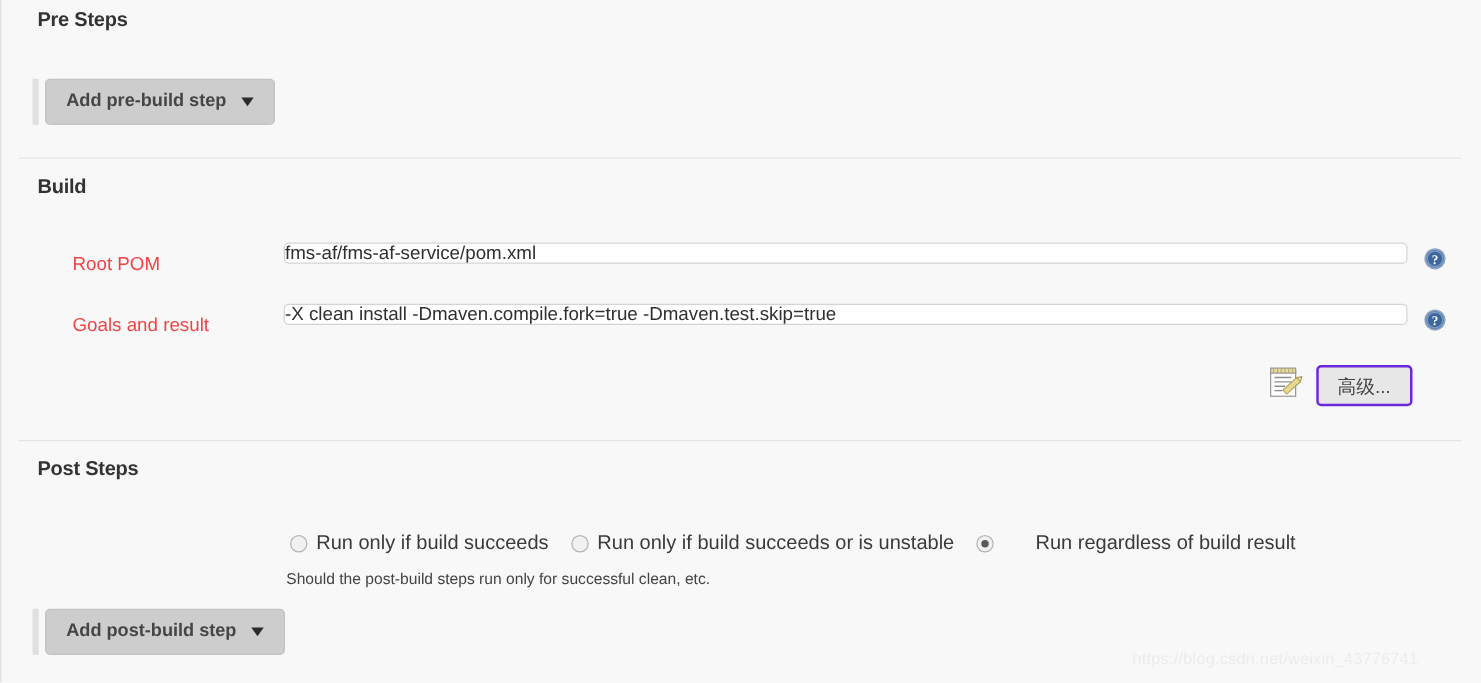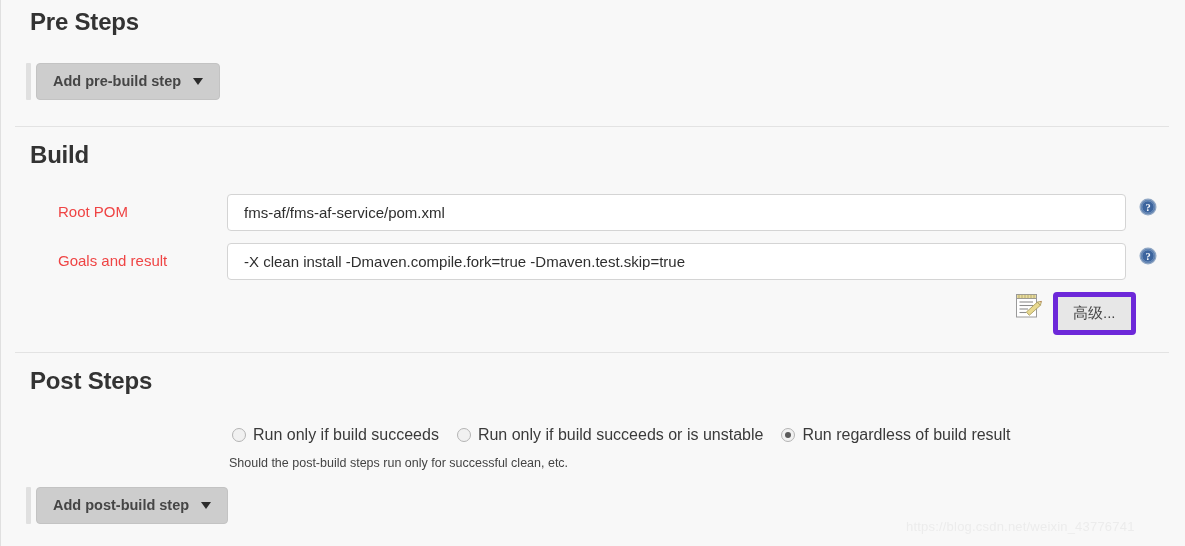--- a/index.html
+++ b/index.html
@@ -34,21 +34,21 @@
   }
   .section-divider {
     position: absolute;
     left: 14px;
     width: 1154px;
     height: 1px;
     background: #e3e3e3;
   }
   .section-title {
     position: absolute;
-    font-size: 24px;
+    font-size: 16px;
     font-weight: bold;
     color: #333333;
     letter-spacing: -0.2px;
     white-space: nowrap;
   }
 
   
   .btn-wrap {
     position: absolute;
     display: flex;
@@ -82,25 +82,25 @@
     width: 0; height: 0;
     border-left: 5.5px solid transparent;
     border-right: 5.5px solid transparent;
     border-top: 7px solid #2b2b2b;
     display: inline-block;
   }
 
   .advanced-btn {
     position: absolute;
     background: #e7e7e7;
-    border: 5px solid #6d28d9;
+    border: 2px solid #6d28d9;
     border-radius: 4px;
     color: #444444;
     font-size: 15px;
-    height: 43px;
+    height: 33px;
     line-height: 31px;
     padding: 0 15px;
     box-sizing: border-box;
     white-space: nowrap;
     cursor: pointer;
     font-family: "Liberation Sans", sans-serif;
   }
 
   
   .field-label {
@@ -108,22 +108,22 @@
     font-size: 15px;
     color: #ef4444;
     white-space: nowrap;
   }
   .text-input {
     position: absolute;
     box-sizing: border-box;
     background: #ffffff;
     border: 1px solid #d4d4d4;
     border-radius: 4px;
-    height: 37px;
-    padding: 0 16px;
+    height: 17px;
+    padding: 0 0;
     font-family: "Liberation Sans", sans-serif;
     font-size: 15px;
     color: #2f2f2f;
     outline: none;
   }
 
   
   .help-icon {
     position: absolute;
     width: 18px;
@@ -147,21 +147,21 @@
     display: flex;
     align-items: flex-end;
     white-space: nowrap;
   }
   .radio-item {
     display: inline-flex;
     align-items: center;
     margin-right: 18px;
     cursor: pointer;
   }
-  .radio-item:last-child { margin-right: 0; }
+  .radio-item:last-child { margin-right: 0; gap: 26px; }
   .radio-dot {
     width: 14px;
     height: 14px;
     border-radius: 50%;
     border: 1px solid #b4b4b4;
     background: #f1f1f1;
     box-sizing: border-box;
     display: inline-block;
     position: relative;
     margin-right: 7px;

